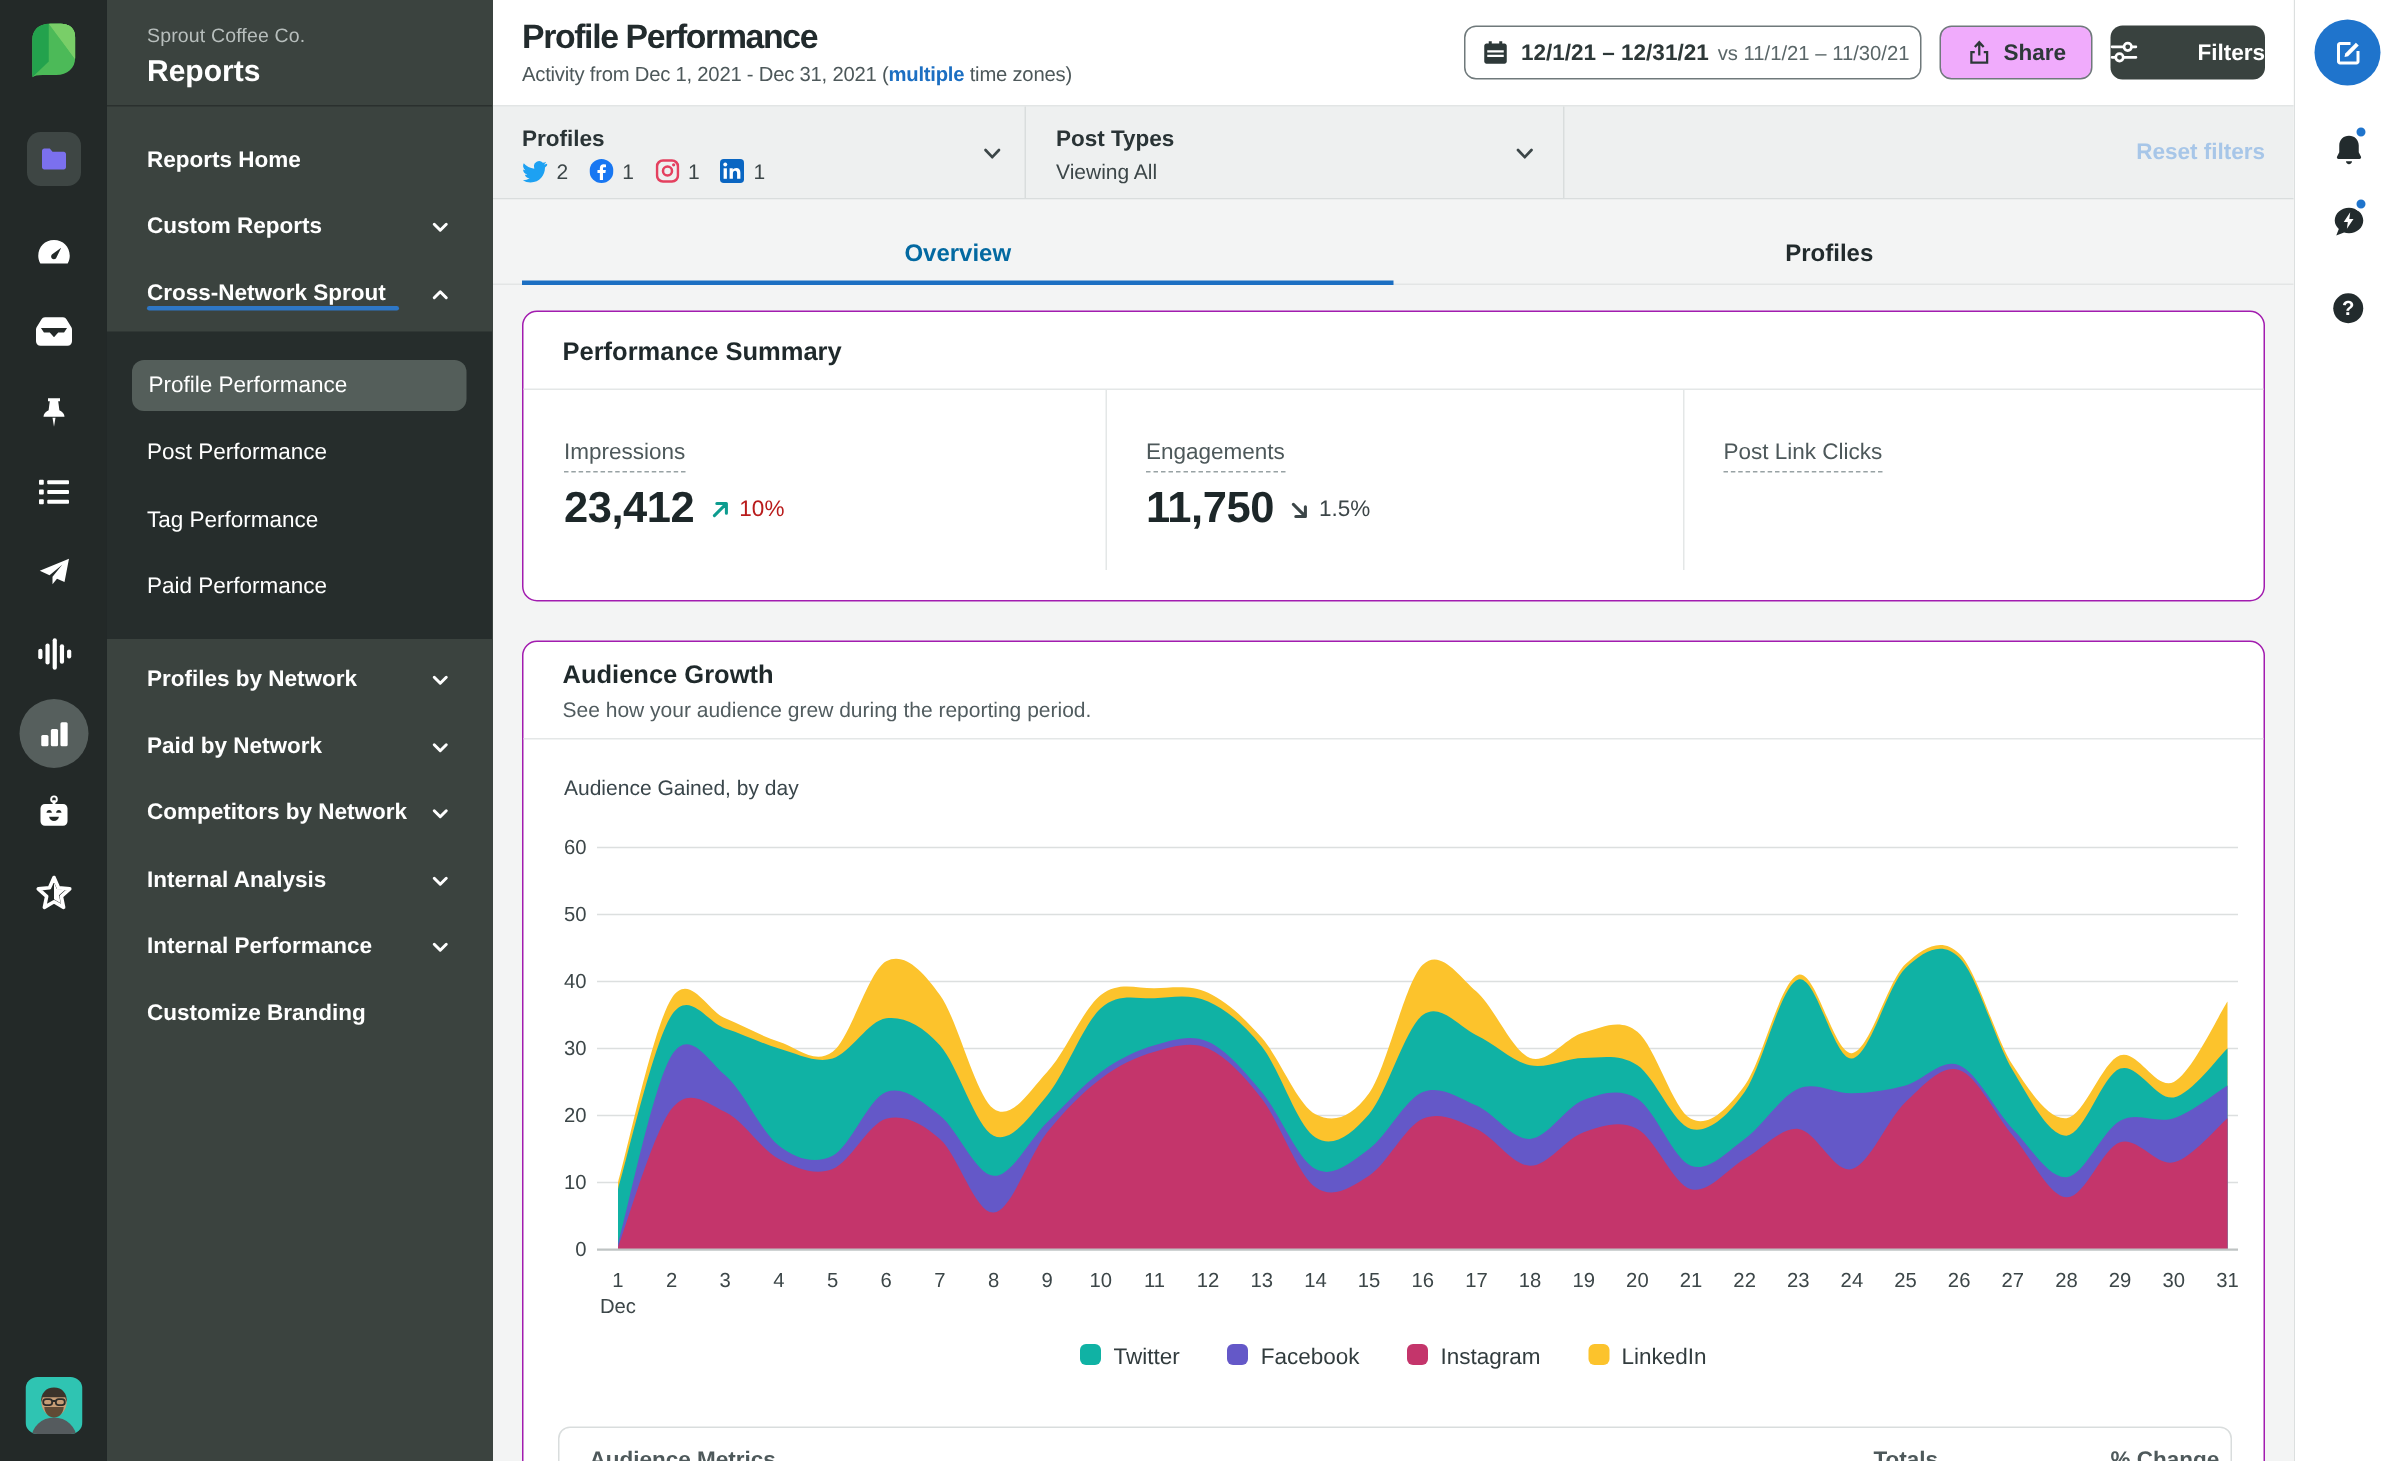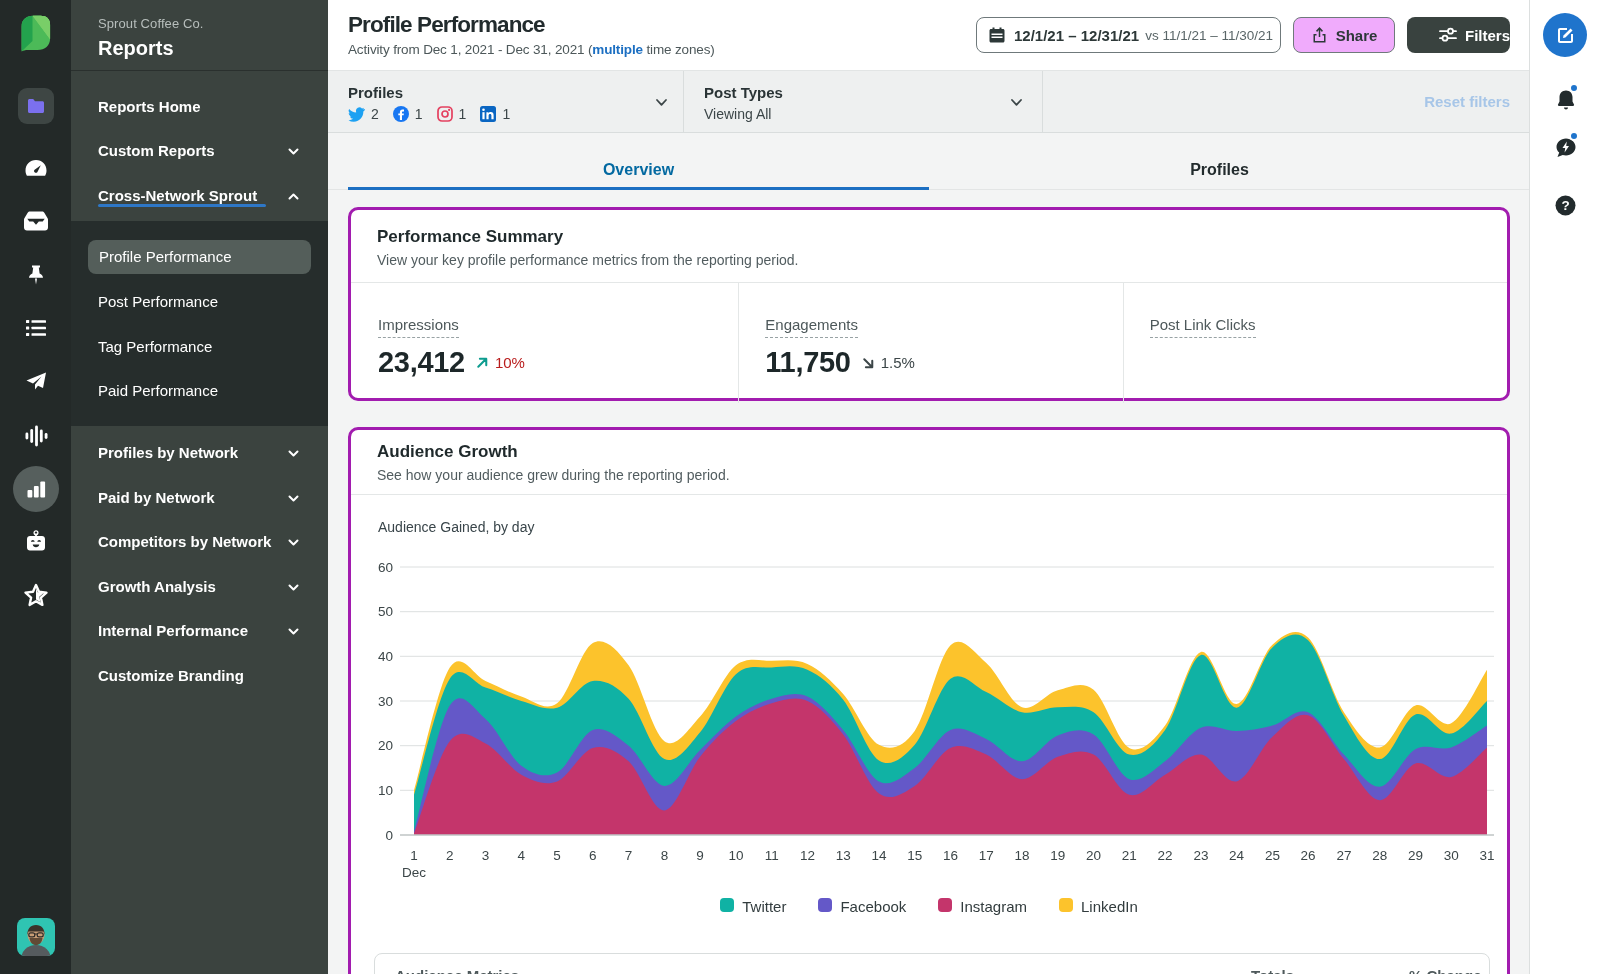--- a/index.html
+++ b/index.html
@@ -27,21 +27,21 @@
 #phead .sub{font-size:13.5px;letter-spacing:-.15px;color:#4d585a;margin-top:4px}
 #phead .sub b{color:#1c6fc2}
 #fbar{height:63px;background:#eef0f0;border-top:1px solid #e2e5e5;border-bottom:1px solid #d9dddd;display:flex}
 .fcell{position:relative;height:100%;padding:13px 0 0 20px}
 .fcell .lab{font-size:15px;font-weight:bold;color:#2a3436}
 .fcell .val{font-size:14px;color:#3c4648;margin-top:5px;display:flex;align-items:center;gap:6px}
 #tabs{height:57px;background:#f3f4f4;border-bottom:1px solid #e3e5e5;display:flex;padding-left:20px}
 .tab{width:581px;text-align:center;font-size:16px;padding-top:28px;position:relative;color:#222b2d;font-weight:bold}
 .tab.on{color:#0369a1}
 .tab.on:after{content:"";position:absolute;left:0;bottom:-1px;width:100%;height:3px;background:#1c6fc2}
-.card{position:absolute;left:20px;width:1162px;background:#fff;border:3px solid #a21caf;border-radius:10px}
+.card{position:absolute;left:20px;width:1162px;background:#fff;border:1px solid #a21caf;border-radius:10px}
 .card .chd{padding:17px 0 14px 26px;border-bottom:1px solid #e4e7e7}
 .card .chd h2{font-size:17px;color:#1f292b}
 .card .chd p{font-size:14px;color:#515c5f;margin-top:5px}
 
 #mrow{display:flex;height:120px}
 .mcol{position:relative;padding:33px 0 0 27px;width:388px}
 .mcol+.mcol{border-left:1px solid #e4e7e7;padding-left:26px;width:385px}
 .mlab{display:inline-block;font-size:15px;color:#4d585a;border-bottom:1px dashed #98a2a4;padding-bottom:4px}
 .mnum{margin-top:8px;font-size:29px;letter-spacing:-.3px;font-weight:bold;color:#1d2729;display:flex;align-items:center}
 .mnum .pct{font-size:15px;font-weight:normal;letter-spacing:0;color:#3c4648;margin-left:5px}
@@ -211,21 +211,21 @@
       <svg width="13" height="13" viewBox="0 0 13 13">
         <path d="M2.5 4.5 L6.5 8.5 L10.5 4.5" fill="none" stroke="#fff" stroke-width="2" stroke-linecap="round" stroke-linejoin="round"></path>
       </svg>
     </div>
   <div class="navitem" style="top:532px">Competitors by Network</div>
   <div class="chev" style="left:216px;top:536px">
       <svg width="13" height="13" viewBox="0 0 13 13">
         <path d="M2.5 4.5 L6.5 8.5 L10.5 4.5" fill="none" stroke="#fff" stroke-width="2" stroke-linecap="round" stroke-linejoin="round"></path>
       </svg>
     </div>
-  <div class="navitem" style="top:577px">Growth Analysis</div>
+  <div class="navitem" style="top:577px">Internal Analysis</div>
   <div class="chev" style="left:216px;top:581px">
       <svg width="13" height="13" viewBox="0 0 13 13">
         <path d="M2.5 4.5 L6.5 8.5 L10.5 4.5" fill="none" stroke="#fff" stroke-width="2" stroke-linecap="round" stroke-linejoin="round"></path>
       </svg>
     </div>
   <div class="navitem" style="top:621px">Internal Performance</div>
   <div class="chev" style="left:216px;top:625px">
       <svg width="13" height="13" viewBox="0 0 13 13">
         <path d="M2.5 4.5 L6.5 8.5 L10.5 4.5" fill="none" stroke="#fff" stroke-width="2" stroke-linecap="round" stroke-linejoin="round"></path>
       </svg>
@@ -245,21 +245,21 @@
       </svg>
     <span style="font-size:15px;font-weight:bold;color:#2d3838;margin-left:8px">12/1/21 – 12/31/21</span>
     <span style="font-size:13.5px;color:#5a6668;margin-left:6px">vs 11/1/21 – 11/30/21</span>
   </div>
   <div class="abs" style="left:965px;top:17px;width:102px;height:36px;border:1px solid #6f797b;border-radius:8px;background:#f0abfc;display:flex;align-items:center;justify-content:center;gap:8px">
     <svg width="17" height="18" viewBox="0 0 17 18">
         <path d="M8.5 1 L12 4.8 L10.9 5.9 L9.25 4.1 L9.25 11 L7.75 11 L7.75 4.1 L6.1 5.9 L5 4.8 Z M2.5 8 L5.5 8 L5.5 9.5 L4 9.5 L4 15 L13 15 L13 9.5 L11.5 9.5 L11.5 8 L14.5 8 L14.5 16.5 L2.5 16.5 Z" fill="#2d3838"></path>
       </svg>
     <span style="font-size:15px;font-weight:bold;color:#2d3838">Share</span>
   </div>
-  <div class="abs" style="left:1079px;top:17px;width:103px;height:36px;border-radius:8px;background:#39423f;display:flex;align-items:center;justify-content:flex-end;gap:8px">
+  <div class="abs" style="left:1079px;top:17px;width:103px;height:36px;border-radius:8px;background:#39423f;display:flex;align-items:center;justify-content:space-between;gap:8px">
     <svg width="18" height="16" viewBox="0 0 18 16">
         <g stroke="#fff" stroke-width="1.8" stroke-linecap="round">
           <line x1="1" y1="4.2" x2="17" y2="4.2"></line>
           <line x1="1" y1="11.2" x2="17" y2="11.2"></line>
         </g>
         <circle cx="11.5" cy="4.2" r="2.5" fill="#39423f" stroke="#fff" stroke-width="1.8"></circle>
         <circle cx="6" cy="11.2" r="2.5" fill="#39423f" stroke="#fff" stroke-width="1.8"></circle>
       </svg>
     <span style="font-size:15px;font-weight:bold;color:#fff">Filters</span>
   </div>
@@ -308,21 +308,20 @@
   </div>
 
   <div id="tabs">
     <div class="tab on">Overview</div>
     <div class="tab">Profiles</div>
   </div>
 
   <div class="card" style="top:207px;height:194px">
     <div class="chd">
         <h2>Performance Summary</h2>
-        <p>View your key profile performance metrics from the reporting period.</p>
       </div>
     <div id="mrow">
       <div class="mcol">
         <span class="mlab">Impressions</span>
         <div class="mnum">23,412
           <svg width="16" height="16" viewBox="0 0 15 15">
               <path d="M4 11 L11 4 M5.5 3.5 L11.5 3.5 L11.5 9.5" fill="none" stroke="#0d9c8f" stroke-width="1.9" stroke-linecap="round" stroke-linejoin="round"></path>
             </svg>
           <span class="pct up">10%</span>
         </div>

